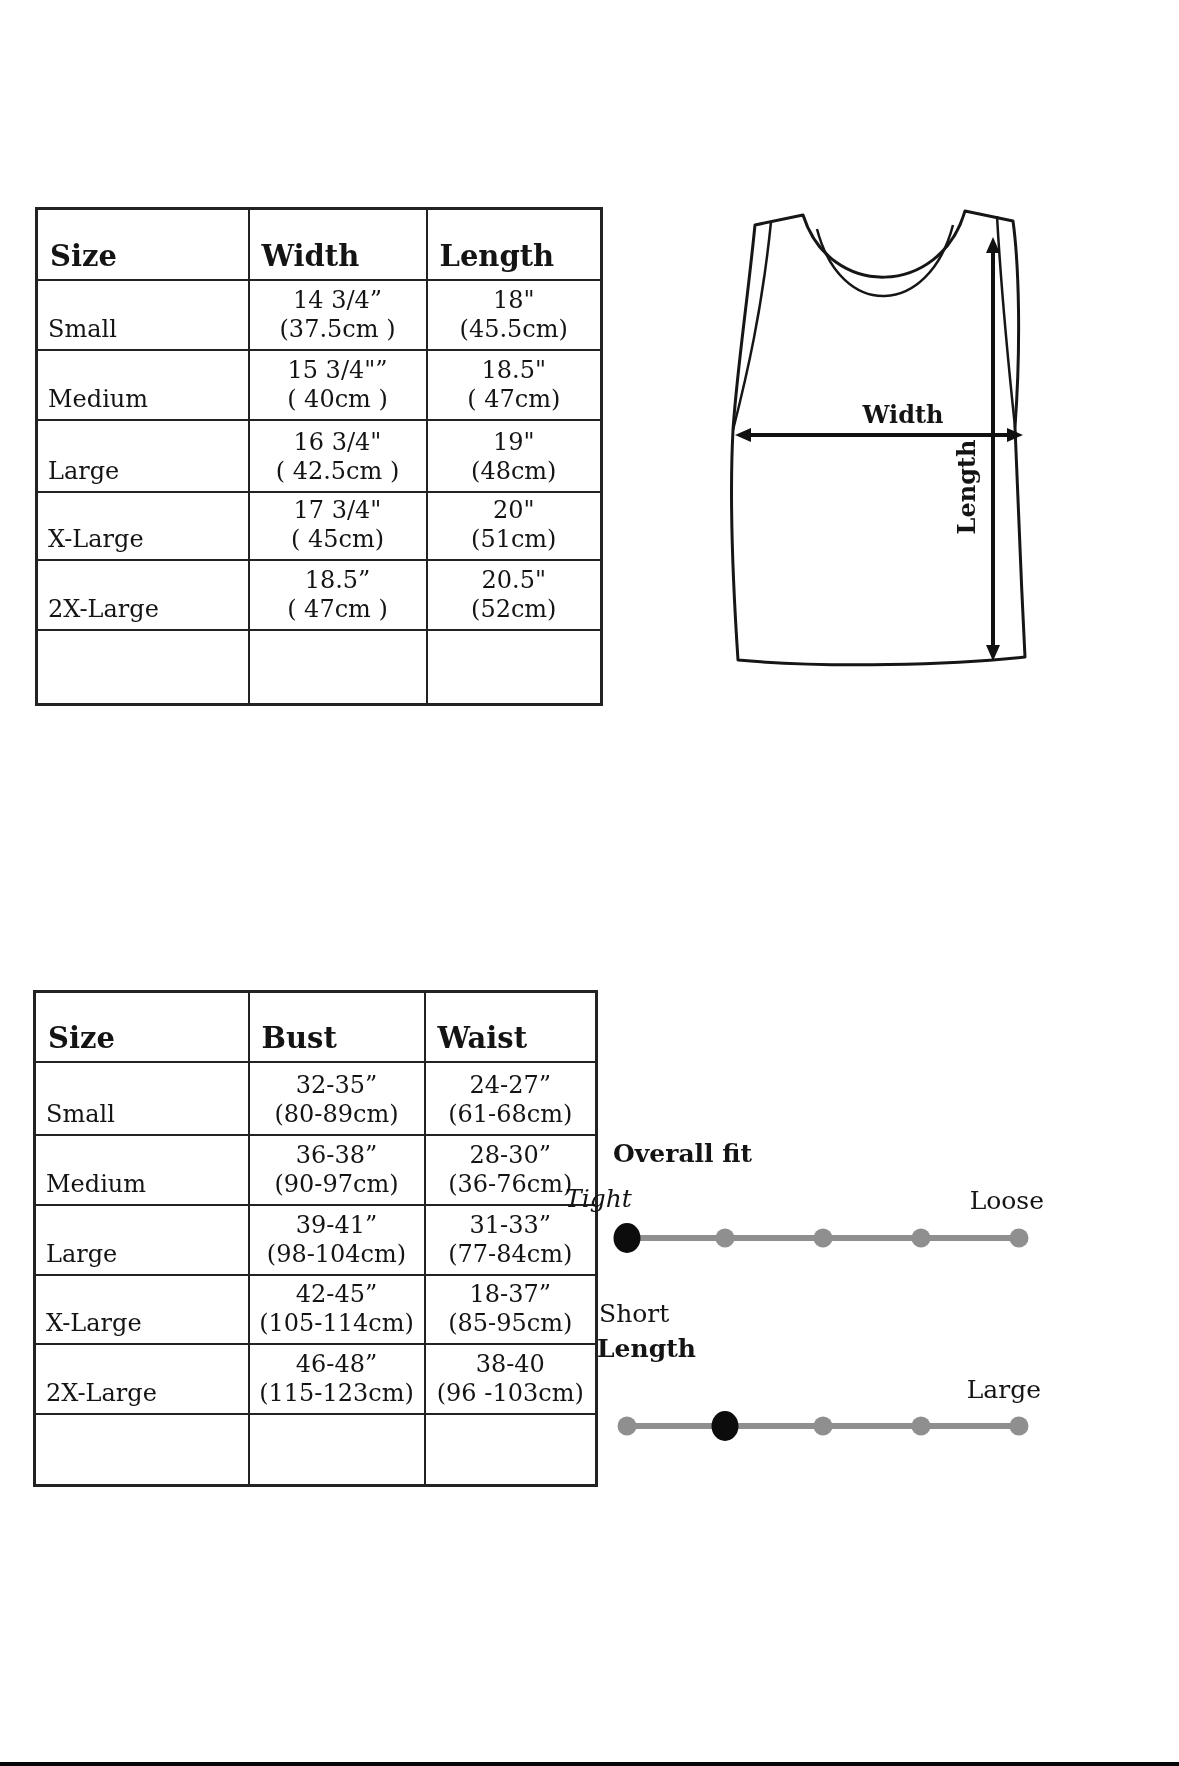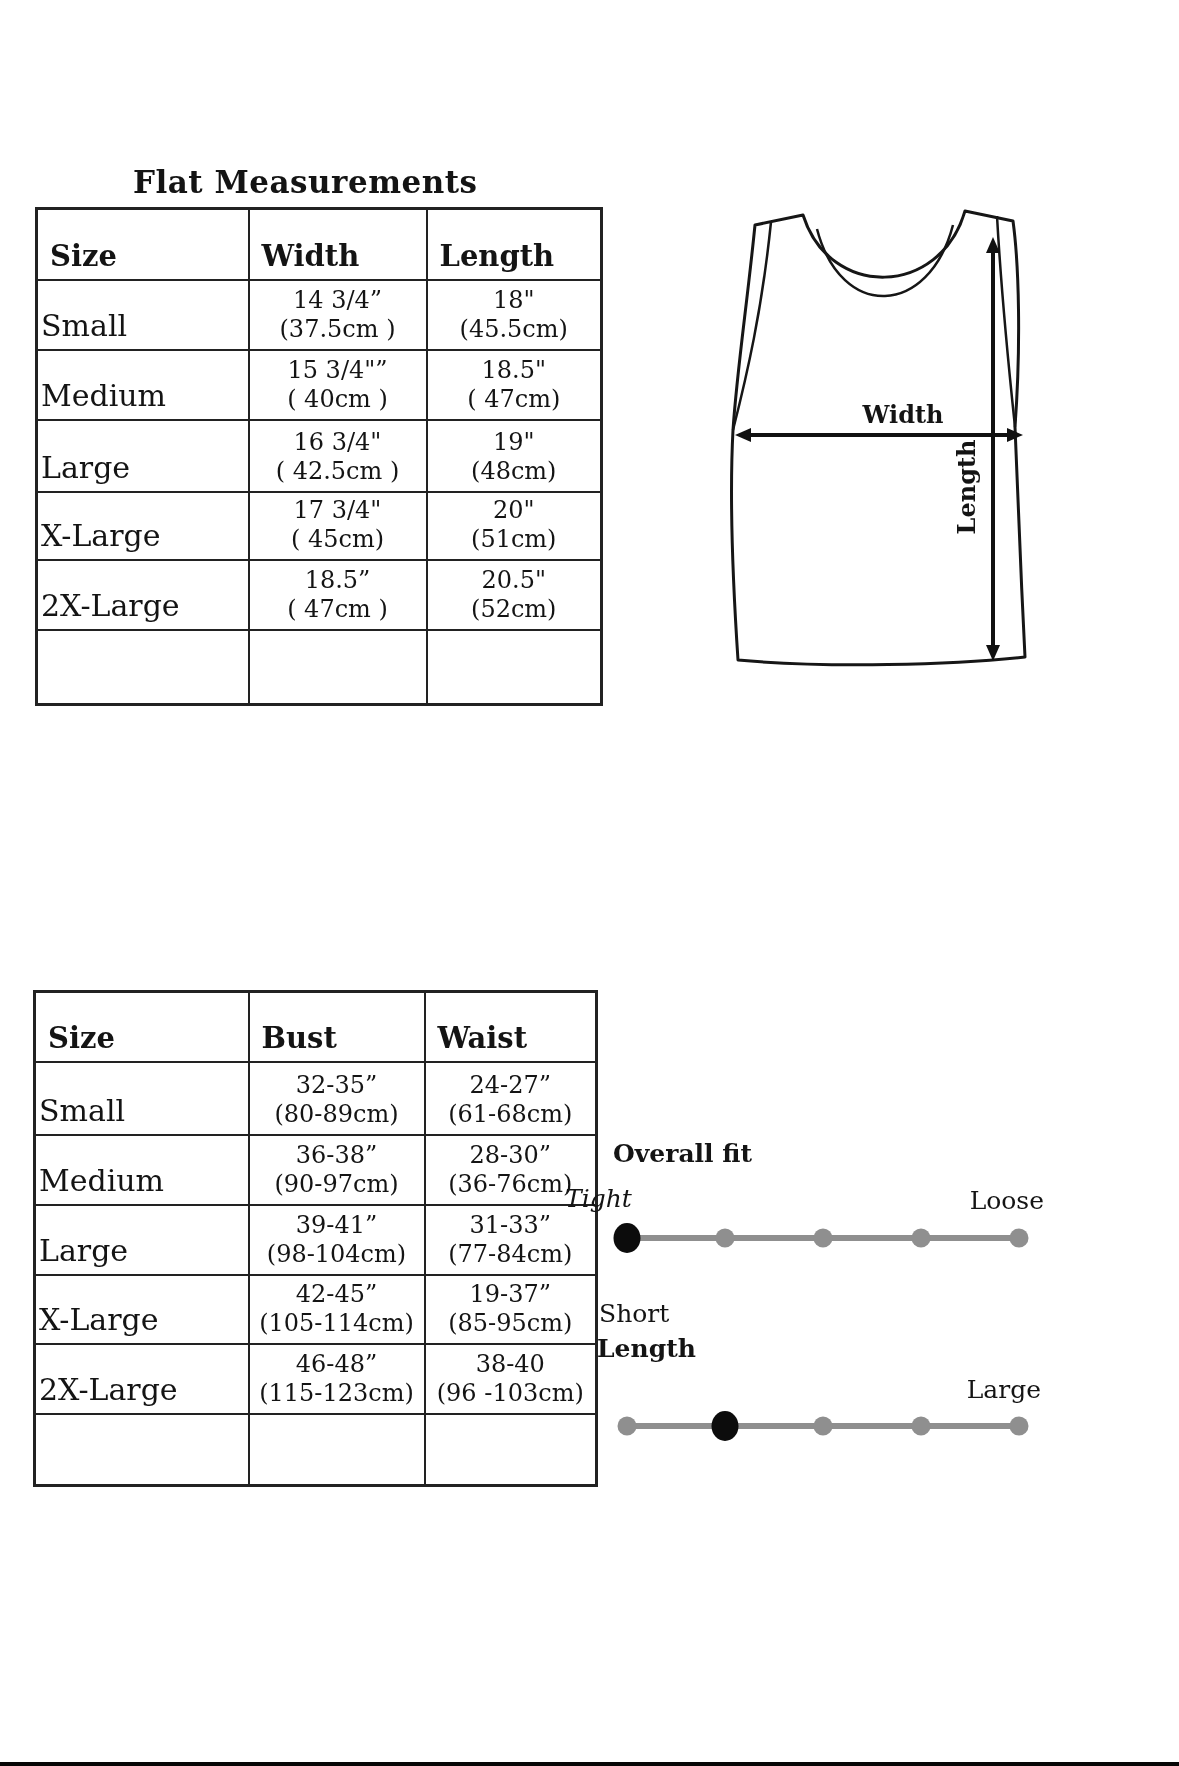--- a/index.html
+++ b/index.html
@@ -12,21 +12,21 @@
   .section-heading{position:absolute;font-size:31px;font-weight:bold;letter-spacing:0.5px;}
   .h-flat{left:133px;top:164px;}
   .h-rec{left:80px;top:947px;}
 
   table.size-table{position:absolute;border-collapse:collapse;table-layout:fixed;background:#fff;
                    border:3px solid #222;}
   .t1{left:35px;top:207px;width:565px;}
   .t2{left:33px;top:990px;width:562px;}
   .size-table td{border:2px solid #222;vertical-align:bottom;font-size:24px;line-height:1.22;
                  padding:0 0 4px 0;overflow:hidden;}
-  .size-table td.name{text-align:left;padding-left:3px;font-size:30px;}
+  .size-table td.name{text-align:left;padding-left:10px;font-size:24px;}
   .size-table td.val{text-align:center;}
   .size-table tr.head td{font-size:29px;font-weight:bold;padding-left:12px;}
 
   .tank-svg{position:absolute;left:725px;top:195px;width:320px;height:480px;}
 
   .fit-label{position:absolute;font-size:25px;font-weight:bold;}
   .fl1{left:597px;top:1139px;margin-left:16px;}
   .fl2{left:597px;top:1334px;}
   .end-label{position:absolute;font-size:25px;}
   .lbl-tight{left:565px;top:1184px;font-style:italic;}
@@ -42,21 +42,20 @@
   .slider-track .dot.sel{width:27px;height:30px;background:#0c0c0c;}
 
   .bottom-bar{position:absolute;left:0;top:1762px;width:100%;height:4px;background:#060606;}
 </style>
 </head>
 <body>
 
 <div class="canvas">
 
 
-  <div class="section-heading h-flat">Flat Measurements</div>
 
   <table class="size-table t1">
     <colgroup>
         <col style="width:212px">
         <col style="width:178px">
         <col style="width:175px">
       </colgroup>
     <tbody>
         <tr class="head" style="height:71px">
       <td>Size</td>
@@ -191,21 +190,21 @@
             <div>(77-84cm)</div>
           </td>
     </tr>
     <tr style="height:69px">
       <td class="name">X-Large</td>
       <td class="val">
             <div>42-45”</div>
             <div>(105-114cm)</div>
           </td>
       <td class="val">
-            <div>19-37”</div>
+            <div>18-37”</div>
             <div>(85-95cm)</div>
           </td>
     </tr>
     <tr style="height:70px">
       <td class="name">2X-Large</td>
       <td class="val">
             <div>46-48”</div>
             <div>(115-123cm)</div>
           </td>
       <td class="val">

